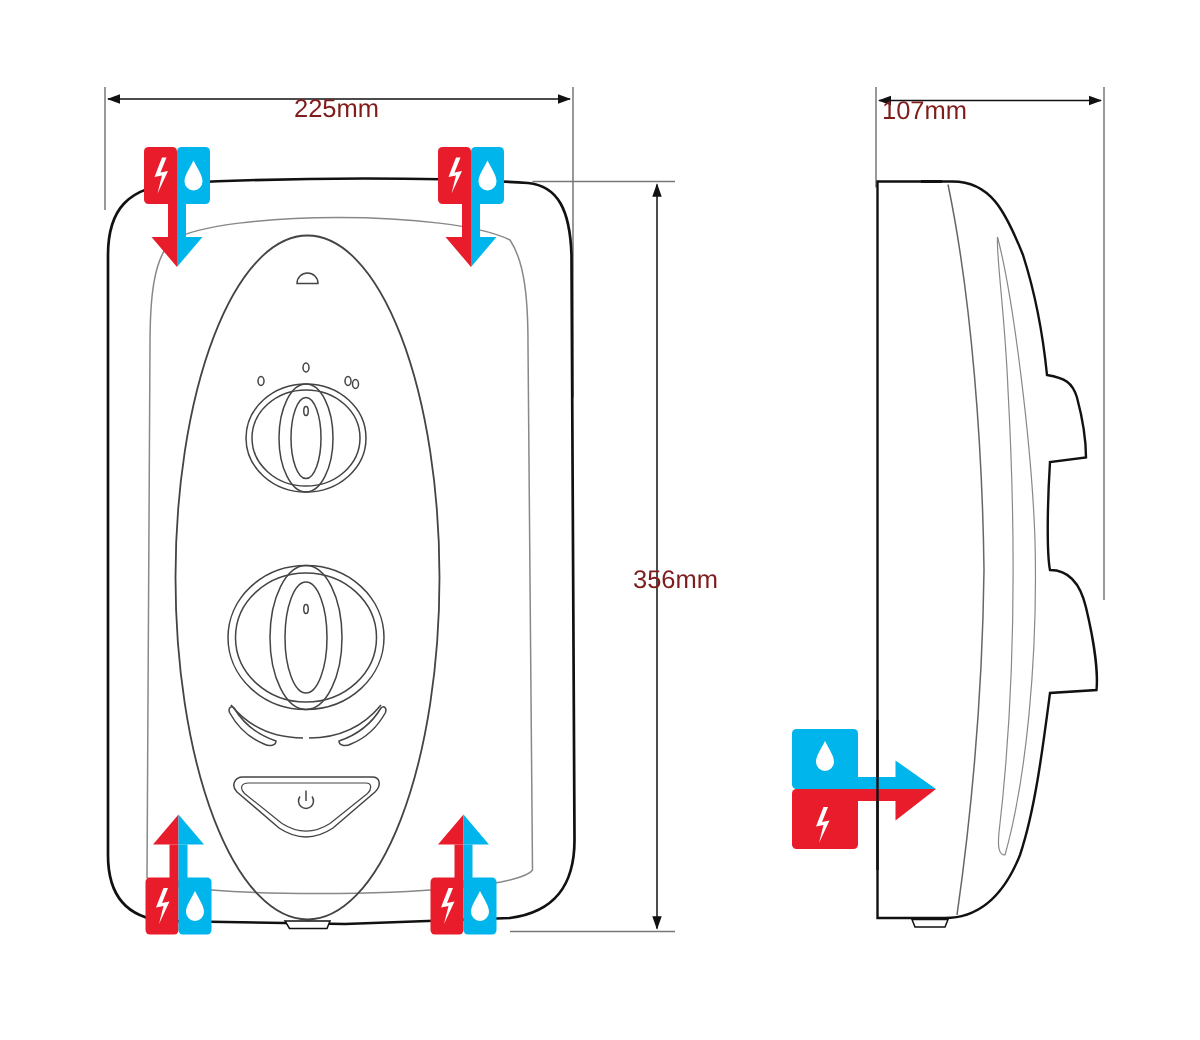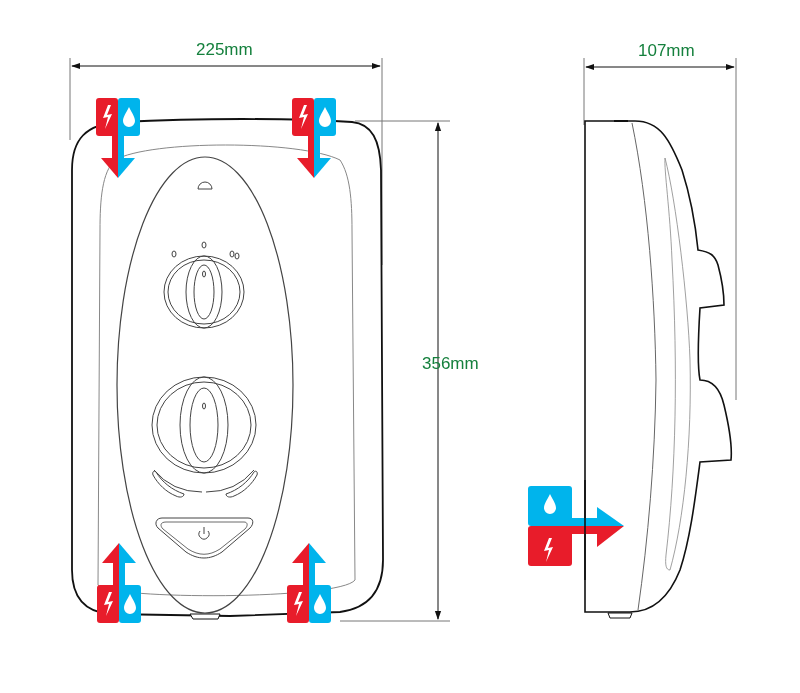--- a/index.html
+++ b/index.html
@@ -1,18 +1,18 @@
 <!DOCTYPE html>
 <html><head>
 <meta charset="utf-8">
 <style>
   html, body { margin: 0; padding: 0; background: #ffffff; }
   body { width: 800px; height: 693px; position: relative; overflow: hidden; font-family: "Liberation Sans", sans-serif; }
   svg { position: absolute; left: 0; top: 0; }
-  .dim-label { position: absolute; font-size: 17px; color: #15803d; font-family: "Liberation Sans", sans-serif; }
+  .dim-label { position: absolute; font-size: 17px; color: #7f1d1d; font-family: "Liberation Sans", sans-serif; margin-top: 23px; }
 </style>
 </head>
 <body>
 
 <svg width="800" height="693" viewBox="0 0 800 693">
   <defs>
     <marker id="arr" viewBox="0 0 10 10" refX="9" refY="5" markerWidth="9" markerHeight="9" orient="auto-start-reverse">
       <path d="M0,1.5 L10,5 L0,8.5 z" fill="#111"></path>
     </marker>
 
@@ -124,13 +124,13 @@
       <path d="M597,526 L624,526 L597,547 z" fill="#e81c2a"></path>
       <path d="M550,494 C547,500 544,504 544,508 a6,6 0 0 0 12,0 C556,504 553,500 550,494 z" fill="#fff"></path>
       <path d="M549,538 L544,551 L549,550 L546,562 L553,547 L548,548 L552,538 z" fill="#fff"></path>
     </g>
     <line x1="585" y1="480" x2="585" y2="580" stroke="#111" stroke-width="1.6"></line>
   </g>
 </svg>
 
 <div class="dim-label" style="left:196px; top:40px;">225mm</div>
 <div class="dim-label" style="left:422px; top:354px;">356mm</div>
-<div class="dim-label" style="left:638px; top:41px;">107mm</div>
+<div class="dim-label" style="left:588px; top:41px;">107mm</div>
 
 </body></html>

